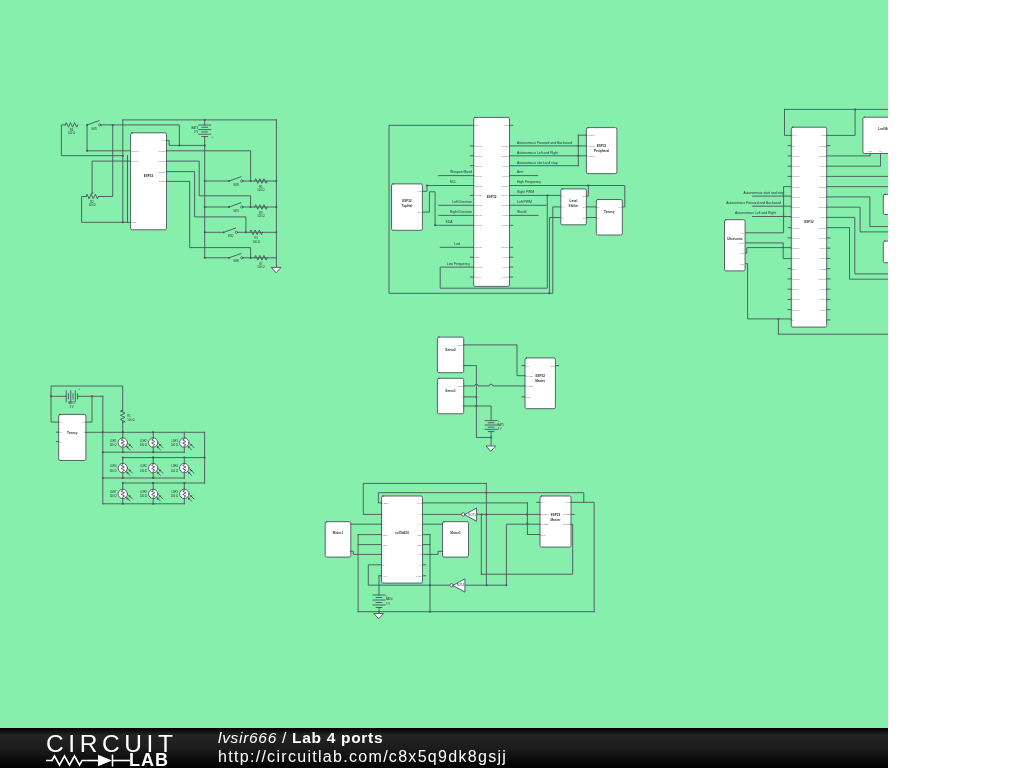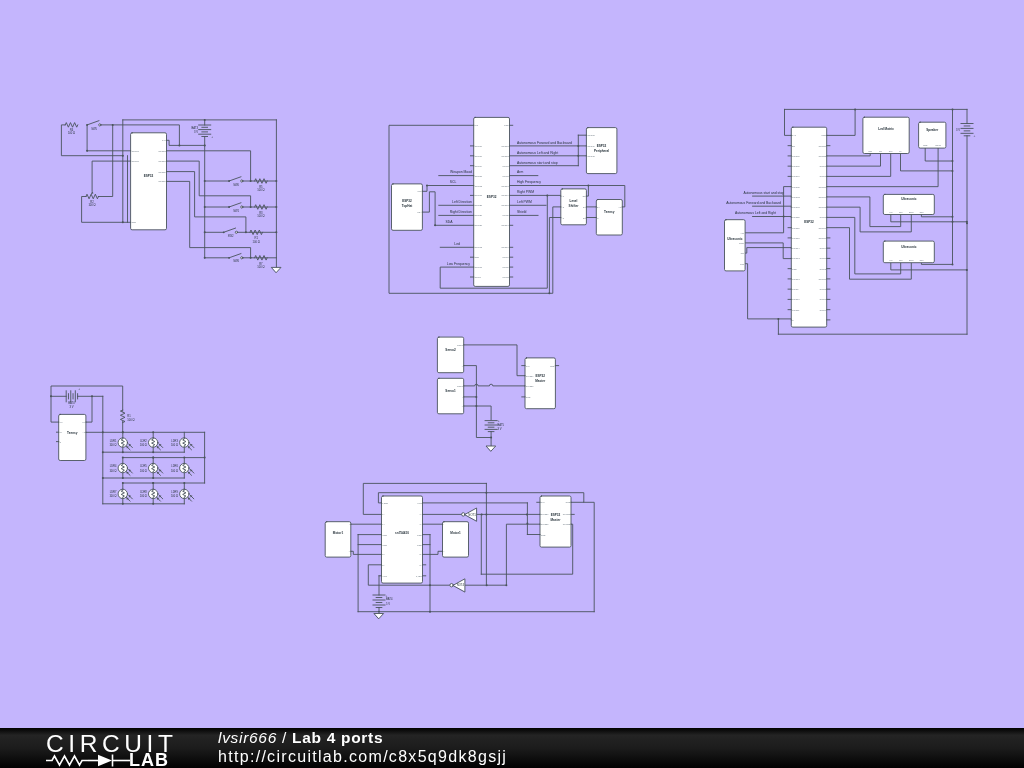--- a/index.html
+++ b/index.html
@@ -1,14 +1,14 @@
 <!DOCTYPE html>
 <html><head><meta charset="utf-8"><style>
 html,body{margin:0;padding:0;background:#fff}
-#page{position:relative;width:1024px;height:768px;overflow:hidden;background:#c4b5fd}
+#page{position:relative;width:888px;height:768px;overflow:hidden;background:#86efac}
 </style></head><body>
 <div id="page">
 <svg width="1024" height="768" viewBox="0 0 1024 768" font-family="Liberation Sans, sans-serif">
 <g stroke="#4a545c" stroke-width="0.9" fill="none" stroke-linecap="square">
 
 <g>
 
 <path d="M122.8,119.9 L276.4,119.9"></path>
 
 <path d="M122.8,119.9 L122.8,222.3"></path>

